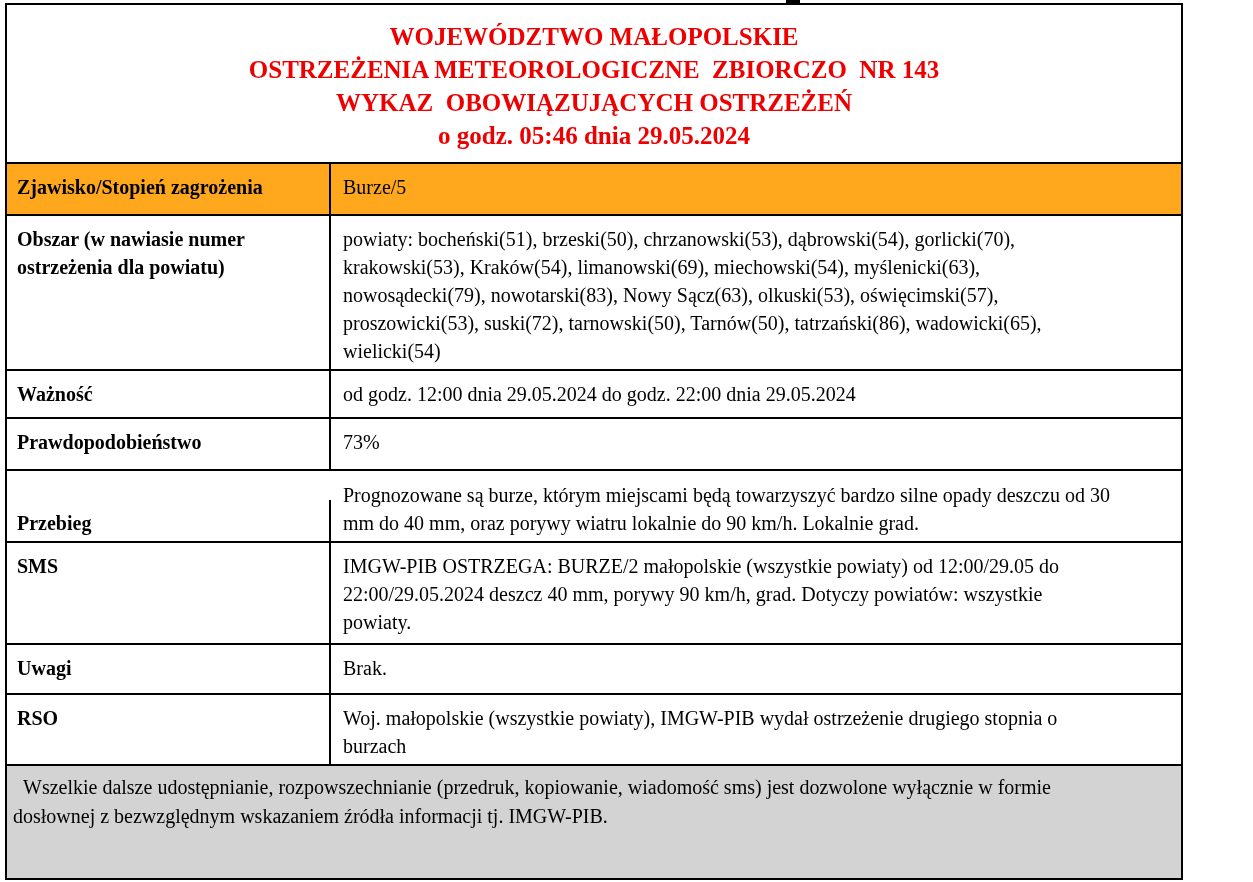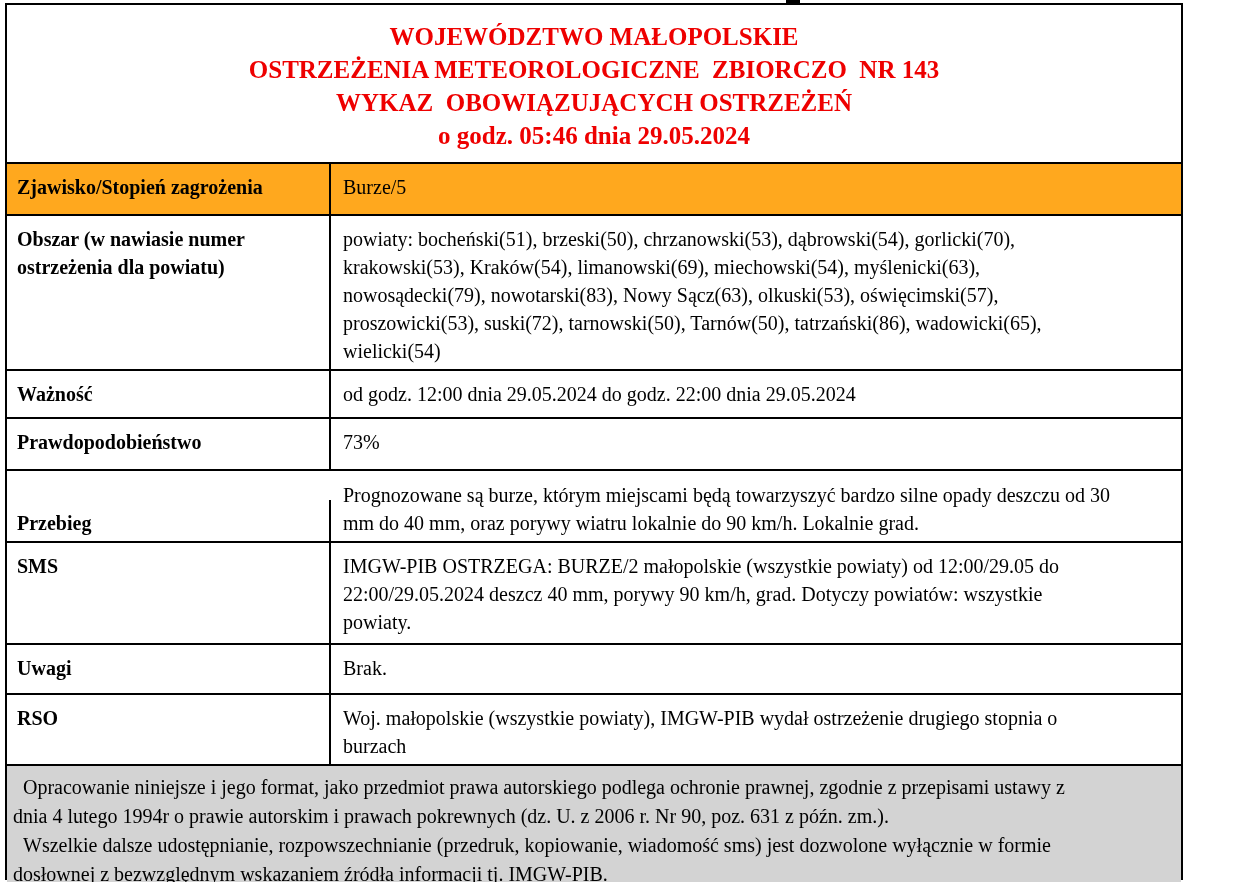--- a/index.html
+++ b/index.html
@@ -162,19 +162,17 @@
 
     <div class="row r6">
       <div class="label-cell">RSO</div>
       <div class="value-cell">Woj. małopolskie (wszystkie powiaty), IMGW-PIB wydał ostrzeżenie drugiego stopnia o
 burzach</div>
     </div>
 
   </div>
 
   <div class="doc-footer">
-    <p>Opracowanie niniejsze i jego format, jako przedmiot prawa autorskiego podlega ochronie prawnej, zgodnie z przepisami ustawy z
-dnia 4 lutego 1994r o prawie autorskim i prawach pokrewnych (dz. U. z 2006 r. Nr 90, poz. 631 z późn. zm.).&nbsp;</p>
     <p>Wszelkie dalsze udostępnianie, rozpowszechnianie (przedruk, kopiowanie, wiadomość sms) jest dozwolone wyłącznie w formie
 dosłownej z bezwzględnym wskazaniem źródła informacji tj. IMGW-PIB.</p>
   </div>
 
 </div>
 
 </body></html>

